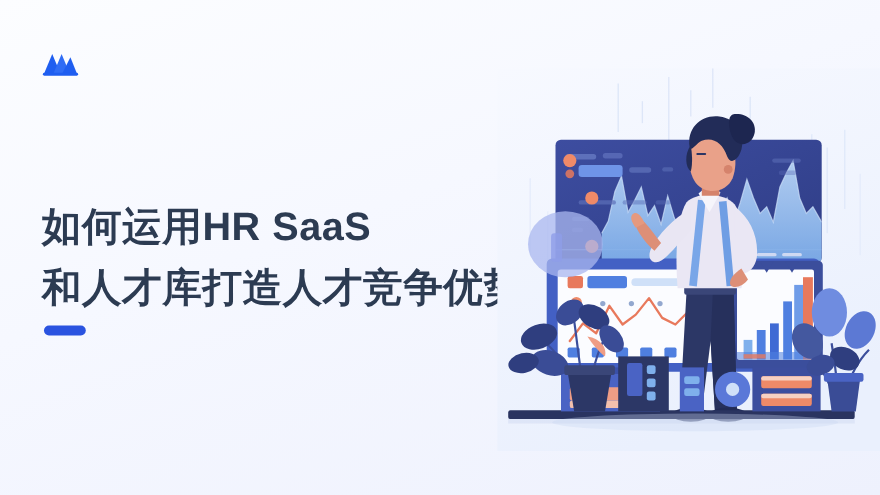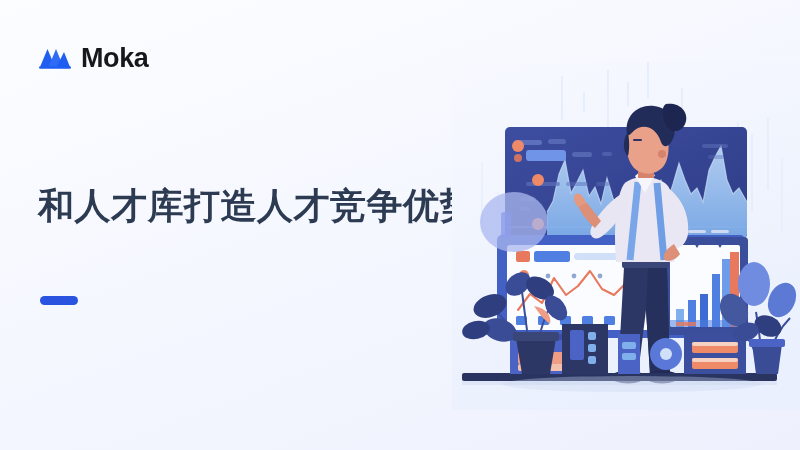--- a/index.html
+++ b/index.html
@@ -80,24 +80,24 @@
 
 <div id="poster">
 
   <div id="brand">
     <svg id="brand-mark" viewBox="0 0 34 26">
       <path d="M2 22 L9.5 4 L17 22 Z" fill="#1f5ef0"></path>
       <path d="M10.5 22 L18 4 L25.5 22 Z" fill="#2f6cf5"></path>
       <path d="M18.5 22 L26 7 L32 22 Z" fill="#1f5ef0"></path>
       <rect x="1" y="21.2" width="32" height="2.6" rx="1.3" fill="#1f5ef0"></rect>
     </svg>
-    <span id="brand-word">Moka</span>
   </div>
 
   <div id="headline">
+    <div class="line">如何运用HR SaaS</div>
     <div class="line">和人才库打造人才竞争优势</div>
   </div>
   <div id="accent-bar"></div>
 
   <div id="illustration">
     <svg viewBox="0 0 348 348">
       <defs>
         <linearGradient id="bgGrad" x1="0" y1="0" x2="0.35" y2="1">
           <stop offset="0%" stop-color="#f7f9ff"></stop>
           <stop offset="100%" stop-color="#eaf0fd"></stop>

